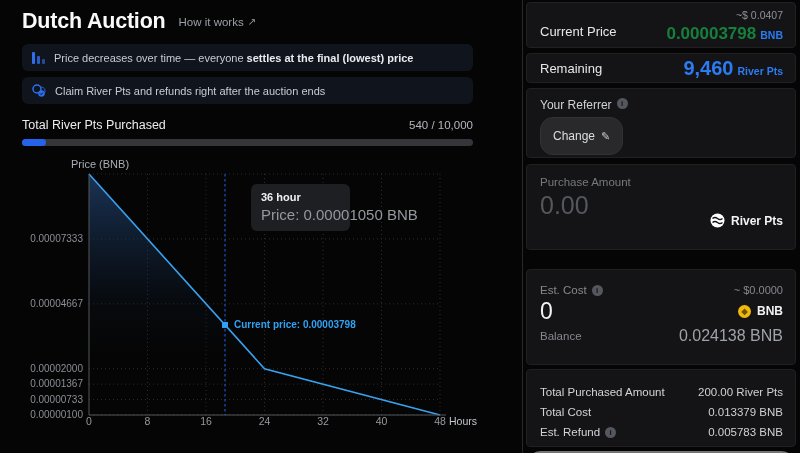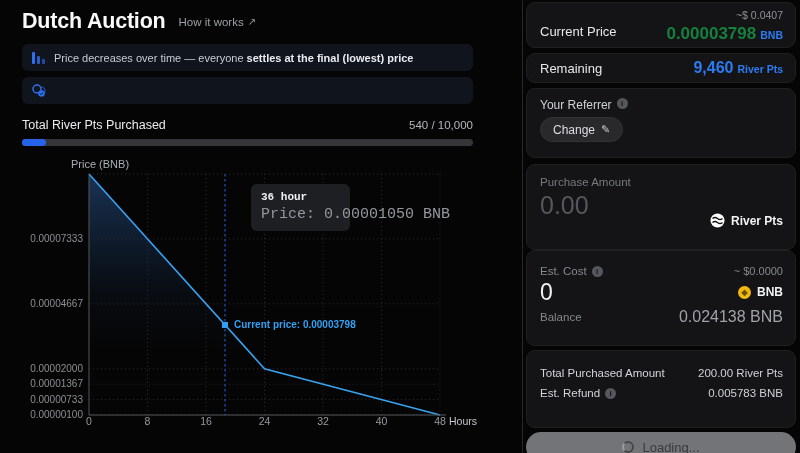--- a/index.html
+++ b/index.html
@@ -23,56 +23,56 @@
   .progress-row { margin-top:14px; display:flex; justify-content:space-between; align-items:baseline; }
   .progress-label { font-size:12.5px; color:#ececee; }
   .progress-count { font-size:11.5px; color:#b4b7bd; }
   .bar { margin-top:7px; height:7px; background:#36363a; border-radius:4px; }
   .bar-fill { height:100%; width:0; background:#2563eb; border-radius:4px; }
 
   
   .chart-wrap { position:absolute; left:0; top:148px; width:510px; height:305px; }
   svg text { font-family:"Liberation Sans", sans-serif; }
   .tooltip { position:absolute; left:251px; top:36px; width:99px; background:#1d1f23;
-             border-radius:6px; padding:7px 10px 8px 10px;font-family:Liberation Mono, monospace; }
+             border-radius:6px; padding:7px 10px 8px 10px; }
   .tooltip-title { font-size:11px; font-weight:700; color:#eef0f2; }
   .tooltip-text  { font-size:15px; color:#94989e; margin-top:3px; white-space:nowrap; }
 
   
   .panel { position:absolute; left:522px; top:0; width:276px; height:453px;
            border-left:1px solid #28282a; padding:2px 2px 0 3px; }
-  .card { background:#141416; border:1px solid #202023; border-radius:9px; }
+  .card { background:#141416; border:1px solid #202023; border-radius:4px; }
   .c1 { margin-top:0; height:46px; padding:5px 12px 0 13px; }
   .c2 { margin-top:5px; height:30px; padding:0 12px 0 13px; display:flex; align-items:center; justify-content:space-between; }
   .c3 { margin-top:5px; height:70px; padding:9px 12px 0 13px; }
   .c4 { margin-top:6px; height:86px; padding:11px 12px 0 13px; display:flex; }
-  .c5 { margin-top:0; height:96px; padding:14px 12px 0 13px; }
+  .c5 { margin-top:19px; height:96px; padding:14px 12px 0 13px; }
   .c6 { margin-top:4px; height:78px; padding:12px 12px 0 13px; }
 
   .usd-top { text-align:right; font-size:10.5px; color:#8d9196; line-height:14px; }
   .cp-row { display:flex; justify-content:space-between; align-items:flex-start; margin-top:2px; }
   .card-label { font-size:13px; color:#e6e7e9; }
   .big-blue { font-size:17px; font-weight:700; color:#15803d; }
   .unit-blue { font-size:10.5px; font-weight:700; color:#2b7bf3; margin-left:4px; }
-  .rem-val { font-size:16px; font-weight:600; color:#2b7bf3; }
+  .rem-val { font-size:20px; font-weight:600; color:#2b7bf3; }
 
   .ref-head { font-size:12px; color:#cfd2d6; display:flex; align-items:flex-start; }
   .info { display:inline-flex; width:11px; height:11px; border-radius:50%; background:#54575d;
           color:#141416; font-size:8px; font-weight:700; align-items:center; justify-content:center;
           margin-left:5px; }
   .ref-body { display:flex; justify-content:space-between; align-items:center; margin-top:5px; }
   .ref-left { margin-left:7px; }
   .ref-name-row { display:flex; align-items:center; gap:7px; }
   .avatar { width:20px; height:20px; border-radius:50%;
             background:radial-gradient(circle at 35% 30%, #d6d6d6, #8d8d8d 55%, #4f4f4f); }
   .ref-name { font-size:15px; font-weight:600; color:#e4e6e9; }
   .badge { width:12px; height:12px; border-radius:50%; background:#23c55e; color:#06230f;
            font-size:8px; font-weight:700; display:inline-flex; align-items:center; justify-content:center; }
   .bonus { font-size:12.5px; color:#2ebd59; margin-top:3px; margin-left:-3px; }
-  .change-btn { background:#29292c; border:1px solid #333336; border-radius:13px; height:25px;
+  .change-btn { background:#29292c; border:1px solid #333336; border-radius:13px; height:38px;
                 padding:0 12px; display:flex; align-items:center; gap:6px; cursor:pointer;
                 font-size:12px; color:#dcdee1; }
   .pencil { font-size:11px; color:#c3c5c9; }
 
   .pa-left { flex:1; }
   .pa-label { font-size:11.5px; color:#76797f; }
   .pa-input { margin-top:3px; width:140px; background:transparent; border:none; outline:none;
               font-size:25px; color:#eceef0; font-family:"Liberation Sans", sans-serif; }
   .pa-input::placeholder { color:#54575d; opacity:1; }
   .token-chip { align-self:center; margin-top:16px; display:flex; align-items:center; gap:6px;
@@ -124,20 +124,21 @@
 
   <div class="banner">
     <span class="bicon">
       <svg width="14" height="13" viewBox="0 0 14 13">
         <circle cx="5" cy="5" r="4" fill="none" stroke="#2e6ff0" stroke-width="1.5"></circle>
         <path d="M9 3 a4 4 0 0 1 0 8 a4 4 0 0 1 -2.5 -0.9" fill="none" stroke="#2e6ff0" stroke-width="1.2" opacity="0.7"></path>
         <circle cx="9.5" cy="9.5" r="3.2" fill="#2e6ff0"></circle>
         <path d="M8 9.5 l1.1 1.1 l1.9 -2" fill="none" stroke="#0b0f16" stroke-width="1"></path>
       </svg>
     </span>
+    <span class="banner-text"><span>Claim River Pts and refunds right after the auction ends</span><b></b></span>
   </div>
 
   <div class="progress-row">
     <span class="progress-label">Total River Pts Purchased</span>
     <span class="progress-count">540 / 10,000</span>
   </div>
   <div class="bar">
     <div class="bar-fill" id="bar-fill" style="width: 5.4%;"></div>
   </div>
 </div>
@@ -260,20 +261,24 @@
       <span class="bal-val">0.024138 BNB</span>
     </div>
   </div>
 
   <div class="card c6">
     <div class="sum-row">
       <span class="sum-label">Total Purchased Amount</span>
       <span class="sum-val">200.00 River Pts</span>
     </div>
     <div class="sum-row">
+      <span class="sum-label">Total Cost</span>
+      <span class="sum-val">0.013379 BNB</span>
+    </div>
+    <div class="sum-row">
       <span class="sum-label">
         <span>Est. Refund</span>
         <span class="info">i</span>
       </span>
       <span class="sum-val">0.005783 BNB</span>
     </div>
   </div>
 
   <button class="load-btn">
     <span class="spinner"></span>

